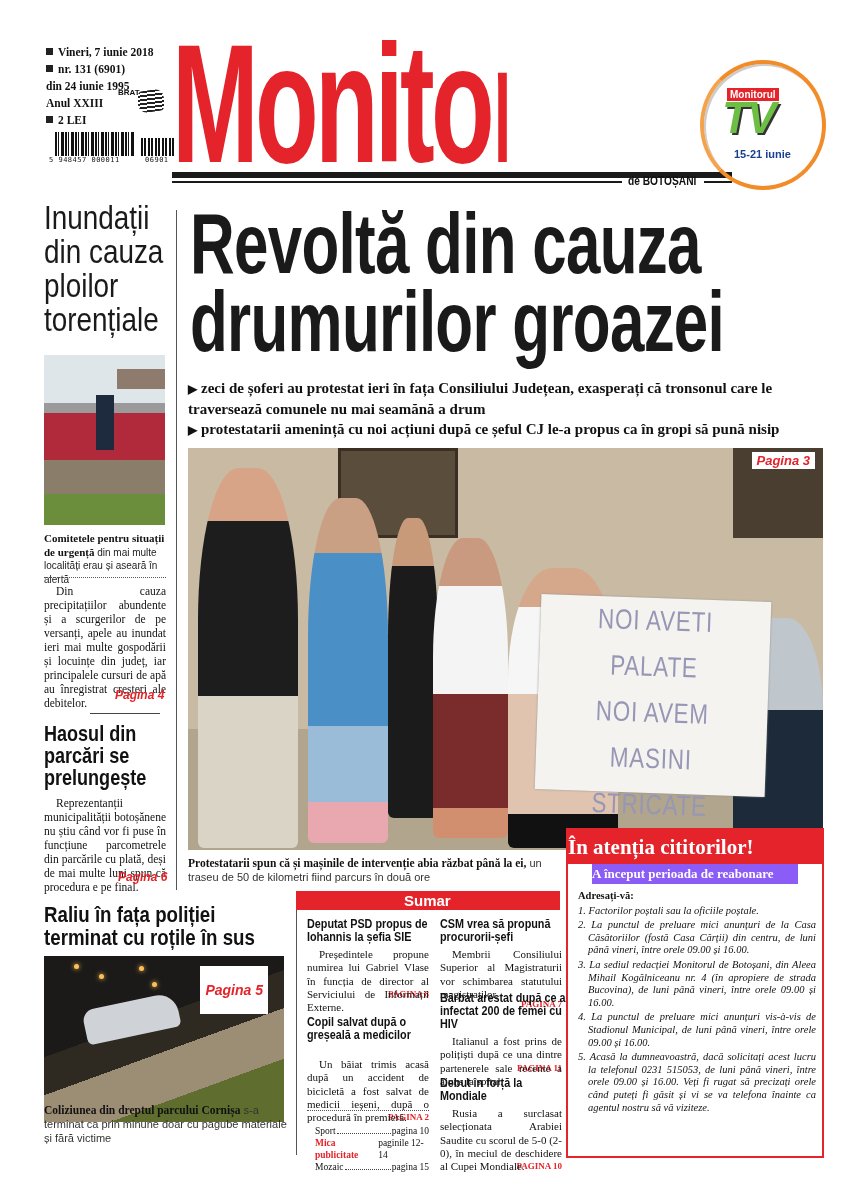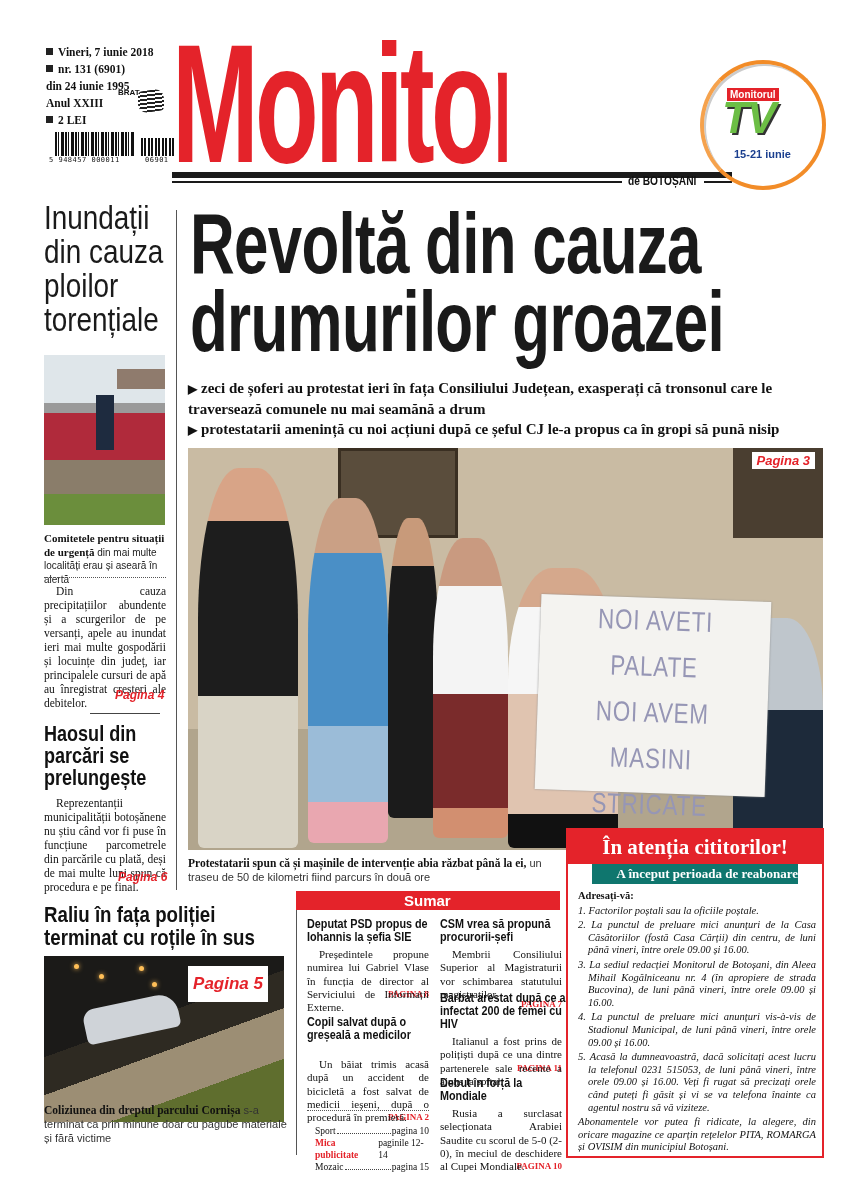--- a/index.html
+++ b/index.html
@@ -69,40 +69,40 @@
   .pag3 { position: absolute; right: 8px; top: 4px; background: #fff; padding: 1px 5px; font-size: 13px; }
   .cap-main { left: 188px; top: 856px; width: 370px; font-size: 11.5px; line-height: 14px; }
   .cap-main .ss { font-family: "Liberation Sans", sans-serif; color: #333; font-size: 11px; }
 
   
   .raliu-title { left: 44px; top: 903px; font: bold 22px/23px "Liberation Sans", sans-serif; transform: scaleX(0.85); transform-origin: left top; width: 300px; }
   .photo-crash { left: 44px; top: 956px; width: 240px; height: 166px;
     background: linear-gradient(160deg, #1b1a18 0 40%, #2e2a22 40% 55%, #9c8e74 55% 75%, #5f6e2e 75% 100%); }
   .photo-crash .car { position: absolute; left: 40px; top: 45px; width: 95px; height: 35px; background: #cfd3d8; border-radius: 12px 20px 6px 6px; transform: rotate(-12deg); }
   .photo-crash .light { position: absolute; width: 5px; height: 5px; border-radius: 50%; background: #ffbf57; box-shadow: 0 0 5px #ffbf57; }
-  .pag5 { position: absolute; right: 16px; top: 10px; background: #fff; padding: 8px 5px; font-size: 17px; text-align: right; }
+  .pag5 { position: absolute; right: 16px; top: 10px; background: #fff; padding: 16px 5px; font-size: 14px; text-align: right; }
   .cap-crash { left: 44px; top: 1103px; width: 245px; font-size: 11.5px; line-height: 14px; }
   .cap-crash .ss { font-family: "Liberation Sans", sans-serif; color: #333; font-size: 11px; }
   .vdiv2 { left: 296px; top: 905px; width: 1px; height: 250px; background: #555; }
 
   
   .sumar-bar { left: 296px; top: 891px; width: 264px; height: 19px; background: #e4232a; }
   .sumar-label { left: 404px; top: 891px; font: bold 15px/19px "Liberation Sans", sans-serif; color: #fff; }
   .s-h { font: bold 12px/13px "Liberation Sans", sans-serif; transform: scaleX(0.9); transform-origin: left top; width: 140px; }
   .s-b { font-size: 11px; line-height: 13.3px; text-align: justify; text-indent: 12px; width: 122px; }
   .s-p { font: bold 9px "Liberation Serif", serif; color: #e4232a; }
   .idx { left: 307px; top: 1125px; width: 122px; font-size: 9.5px; line-height: 12px; }
   .idx .row { display: flex; margin-left: 8px; }
   .idx .dots { flex: 1; border-bottom: 1px dotted #444; margin: 0 1px 3px; }
   .idx .red { color: #e4232a; font-weight: bold; }
 
   
   .notice { left: 566px; top: 828px; width: 258px; height: 330px; border: 2px solid #e4232a; background: #fff; }
-  .notice-head { position: absolute; left: 0; top: 0; width: 100%; height: 34px; background: #e4232a; color: #fff; font: bold 21px/34px "Liberation Serif", serif; text-align: center; }
-  .notice-sub { position: absolute; left: 24px; top: 34px; width: 206px; height: 20px; background: #0f766e; color: #fff; font: bold 13px/20px "Liberation Serif", serif; text-align: right; }
+  .notice-head { position: absolute; left: 0; top: 0; width: 100%; height: 34px; background: #e4232a; color: #fff; font: bold 21px/34px "Liberation Serif", serif; text-align: left; }
+  .notice-sub { position: absolute; left: 24px; top: 34px; width: 206px; height: 20px; background: #8b5cf6; color: #fff; font: bold 13px/20px "Liberation Serif", serif; text-align: left; }
   .notice-body { position: absolute; left: 10px; top: 60px; width: 238px; font-size: 10.5px; line-height: 12.6px; font-style: italic; text-align: justify; }
   .notice-body .lead { font-style: normal; font-weight: bold; margin-bottom: 2px; }
   .notice-body .li { padding-left: 10px; text-indent: -10px; margin-bottom: 2px; }
 </style>
 </head>
 <body>
 
 <div class="abs meta">
   <div><span class="sq"></span><span>Vineri, 7 iunie 2018</span></div>
   <div><span class="sq"></span><span>nr. 131 (6901)</span></div>
@@ -241,15 +241,14 @@
 <div class="abs notice">
   <div class="notice-head">În atenția cititorilor!</div>
   <div class="notice-sub">A început perioada de reabonare</div>
   <div class="notice-body">
     <div class="lead">Adresați-vă:</div>
     <div class="li">1. Factorilor poștali sau la oficiile poștale.</div>
     <div class="li">2. La punctul de preluare mici anunțuri de la Casa Căsătoriilor (fostă Casa Cărții) din centru, de luni până vineri, între orele 09.00 și 16.00.</div>
     <div class="li">3. La sediul redacției Monitorul de Botoșani, din Aleea Mihail Kogălniceanu nr. 4 (în apropiere de strada Bucovina), de luni până vineri, între orele 09.00 și 16.00.</div>
     <div class="li">4. La punctul de preluare mici anunțuri vis-à-vis de Stadionul Municipal, de luni până vineri, între orele 09.00 și 16.00.</div>
     <div class="li">5. Acasă la dumneavoastră, dacă solicitați acest lucru la telefonul 0231 515053, de luni până vineri, între orele 09.00 și 16.00. Veți fi rugat să precizați orele când puteți fi găsit și vi se va telefona înainte ca agentul nostru să vă viziteze.</div>
-    <div>Abonamentele vor putea fi ridicate, la alegere, din oricare magazine ce aparțin rețelelor PITA, ROMARGA și OVISIM din municipiul Botoșani.</div>
   </div>
 </div>
 
 </body></html>

